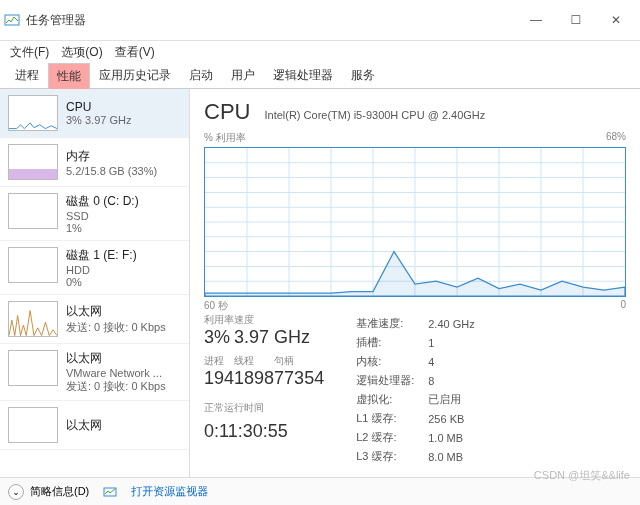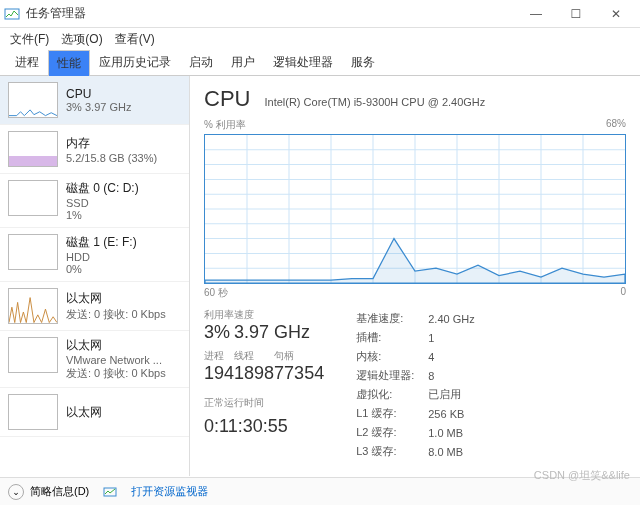--- a/index.html
+++ b/index.html
@@ -1,44 +1,44 @@
 <!DOCTYPE html>
 <html><head>
 <meta charset="utf-8">
 <style>
 * { box-sizing: border-box; margin: 0; padding: 0; font-family: "Microsoft YaHei", "Segoe UI", sans-serif; }
 body { width: 640px; height: 505px; background: #fff; overflow: hidden; position: relative; font-size: 12px; }
-.titlebar { height: 28px; display: flex; align-items: center; padding: 0 4px; border-bottom: 1px solid #e0e0e0; }
+.titlebar { height: 41px; display: flex; align-items: center; padding: 0 4px; border-bottom: 1px solid #e0e0e0; }
 .titlebar .icon { width: 16px; height: 16px; margin-right: 6px; }
 .title-text { flex: 1; font-size: 12px; color: #333; }
 .win-controls { display: flex; }
 .win-btn { width: 40px; height: 28px; display: flex; align-items: center; justify-content: center; color: #555; }
 .menubar { height: 22px; display: flex; align-items: center; padding: 0 6px; gap: 4px; font-size: 12px; color: #333; }
 .menubar span { padding: 2px 4px; }
 .tabs { height: 26px; display: flex; align-items: flex-end; padding: 0 6px; border-bottom: 1px solid #ccc; font-size: 12px; gap: 0; }
 .tab { padding: 4px 8px; color: #333; border: 1px solid transparent; border-bottom: none; }
-.tab.active { border-color: #ccc; background: #3b82f6; position: relative; top: 1px; }
+.tab.active { border-color: #ccc; background: #fca5a5; position: relative; top: 1px; }
 .content { display: flex; height: 400px; }
 .sidebar { width: 190px; border-right: 1px solid #ddd; overflow-y: auto; }
 .sb-item { display: flex; padding: 6px 8px; gap: 8px; border-bottom: 1px solid #f0f0f0; }
 .sb-item.selected { background: #e8f0f8; }
 .sb-thumb { width: 50px; height: 36px; border: 1px solid #bbb; background: #fff; position: relative; overflow: hidden; }
 .sb-thumb.mem { background: linear-gradient(to top, #d8b8e8 30%, #fff 30%); }
 .sb-thumb.eth svg { position: absolute; bottom: 0; left: 0; }
 .sb-info { flex: 1; display: flex; flex-direction: column; justify-content: center; }
 .sb-title { font-size: 12px; color: #222; }
 .sb-sub { font-size: 11px; color: #666; }
 .main { flex: 1; padding: 8px 14px; position: relative; }
 .hdr { display: flex; align-items: baseline; gap: 14px; margin-bottom: 6px; }
 .hdr-big { font-size: 22px; color: #333; }
 .hdr-sub { font-size: 11px; color: #555; margin-top: 12px; }
 .chart-labels { display: flex; justify-content: space-between; font-size: 10px; color: #888; margin-bottom: 2px; }
 .chart { width: 100%; height: 150px; border: 1px solid #3b8bd0; position: relative; background: #fff; margin-bottom: 2px; }
 .chart svg { width: 100%; height: 100%; }
-.chart-bot { display: flex; justify-content: space-between; font-size: 10px; color: #888; margin-bottom: 8px; }
+.chart-bot { display: flex; justify-content: space-between; font-size: 10px; color: #888; }
 .stats { display: flex; gap: 0; }
 .stats-left { display: flex; flex-direction: column; gap: 6px; }
 .stat-row { display: flex; }
 .stat { }
 .stat-label { font-size: 10px; color: #888; }
 .stat-val { font-size: 18px; color: #333; }
 .uptime-label { font-size: 10px; color: #888; margin-top: 6px; }
 .uptime-val { font-size: 18px; color: #333; }
 .stats-right { margin-left: 24px; font-size: 11px; color: #555; }
 .stats-right table td { padding: 1px 6px; }

